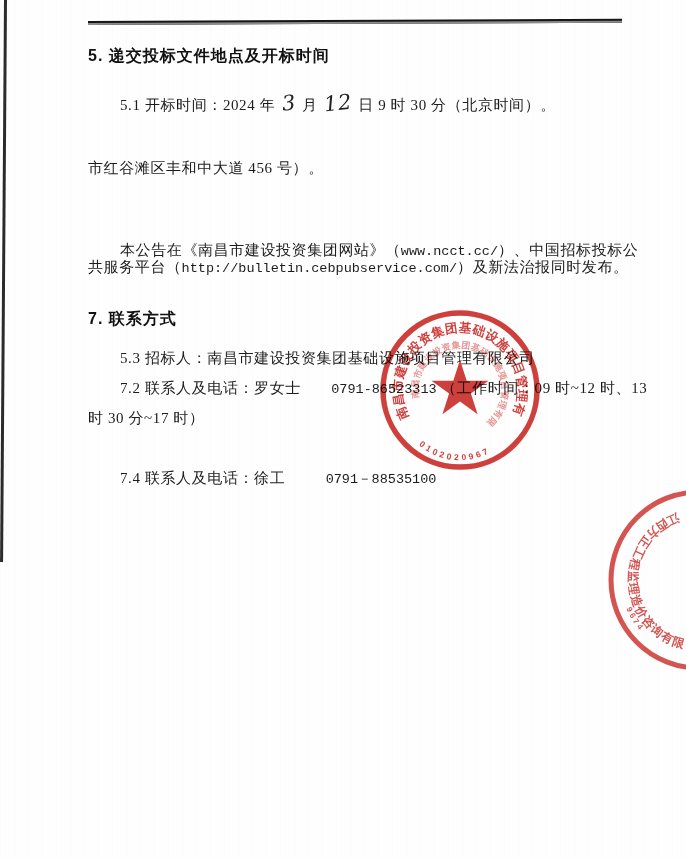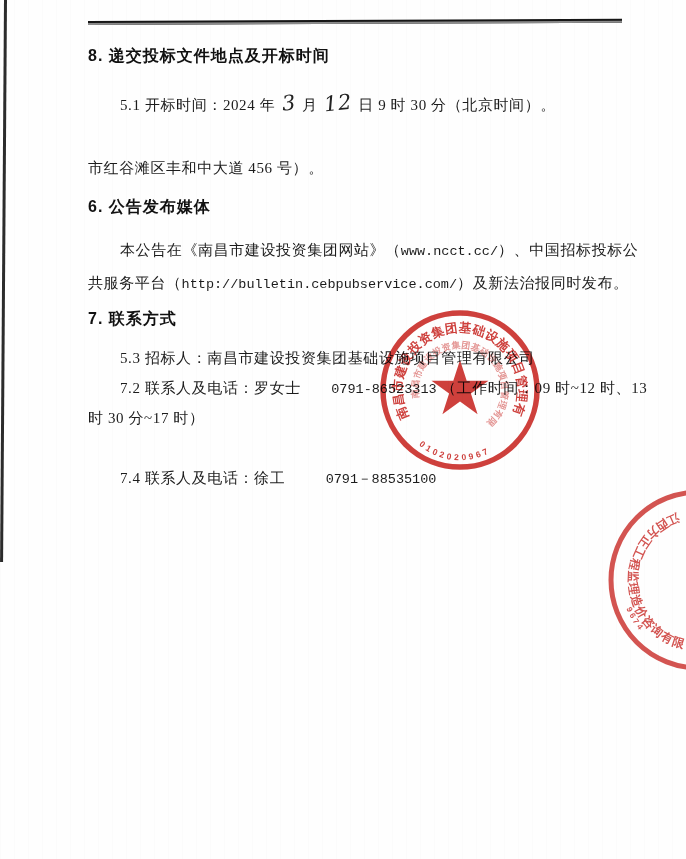--- a/index.html
+++ b/index.html
@@ -49,38 +49,37 @@
   .seal text{ font-family:"Liberation Sans", sans-serif; font-weight:bold; }
 </style>
 </head>
 <body>
 
 <div class="page">
 
   <div class="top-bar"></div>
   <div class="left-line"></div>
 
-  <div class="line heading" style="left:88px; top:46px;">8. 递交投标文件地点及开标时间</div>
+  <div class="line heading" style="left:88px; top:46px;">5. 递交投标文件地点及开标时间</div>
 
   <div class="line" style="left:120px; top:93px;">
     <span>5.1 开标时间：2024 年</span>
     <span class="hw">3</span>
     <span>月</span>
     <span class="hw">12</span>
     <span>日 9 时 30 分（北京时间）。</span>
   </div>
 
   <div class="line" style="left:88px; top:159px;">市红谷滩区丰和中大道 456 号）。</div>
 
-  <div class="line heading" style="left:88px; top:197px;">6. 公告发布媒体</div>
 
   <div class="line" style="left:120px; top:241px;">
     <span>本公告在《南昌市建设投资集团网站》（</span><span class="mono">www.ncct.cc/</span><span>）、中国招标投标公</span>
   </div>
-  <div class="line" style="left:88px; top:274px;">
+  <div class="line" style="left:88px; top:258px;">
     <span>共服务平台（</span><span class="mono">http://bulletin.cebpubservice.com/</span><span>）及新法治报同时发布。</span>
   </div>
 
   <div class="line heading" style="left:88px; top:309px;">7. 联系方式</div>
 
   <div class="line" style="left:120px; top:349px;">5.3 招标人：南昌市建设投资集团基础设施项目管理有限公司</div>
 
   <div class="line" style="left:120px; top:379px;">
     <span>7.2 联系人及电话：罗女士</span>
     <span class="mono phone-gap-a">0791-86523313</span>

